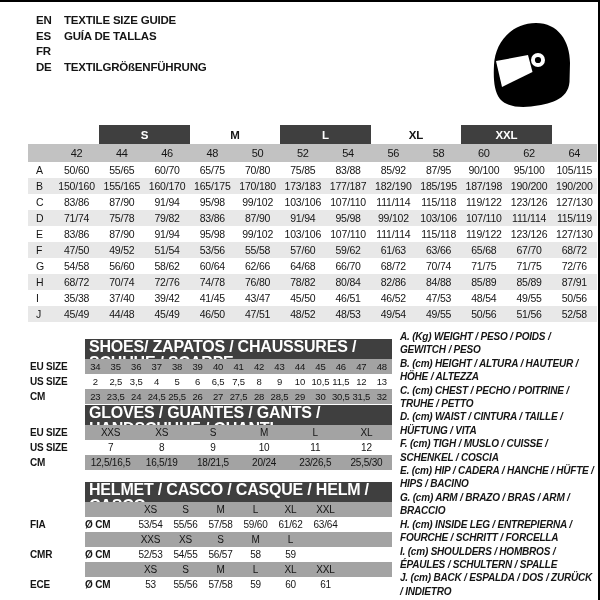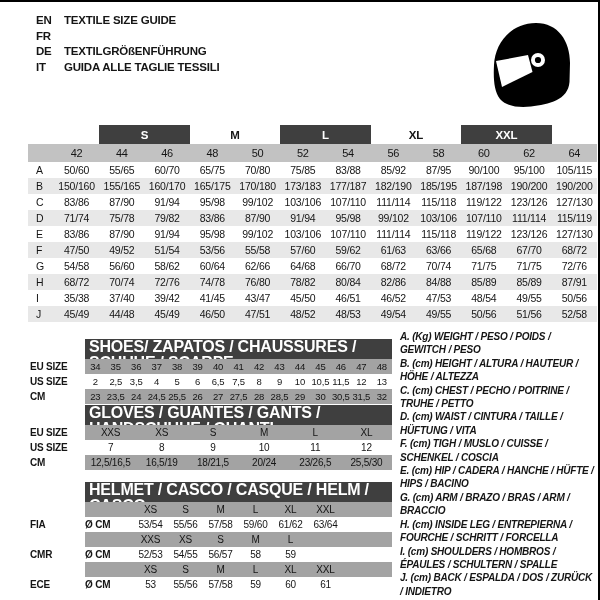--- a/index.html
+++ b/index.html
@@ -49,29 +49,29 @@
 <body>
 
 <div class="page">
 
   <div class="lang-block">
       <div class="lang-row">
         <span class="lang-code">EN</span>
         <span class="lang-text">TEXTILE SIZE GUIDE</span>
       </div>
       <div class="lang-row">
+        <span class="lang-code">ES</span>
+        <span class="lang-text">GUÍA DE TALLAS</span>
+      </div>
+      <div class="lang-row">
         <span class="lang-code">FR</span>
       </div>
       <div class="lang-row">
         <span class="lang-code">DE</span>
         <span class="lang-text">TEXTILGRÖßENFÜHRUNG</span>
-      </div>
-      <div class="lang-row">
-        <span class="lang-code">IT</span>
-        <span class="lang-text">GUIDA ALLE TAGLIE TESSILI</span>
       </div>
     </div>
 
   <div class="helmet-wrap">
     <svg viewBox="0 0 100 90" width="100" height="92" aria-hidden="true">
       <path d="M54 4 C29 4 13 24 12 46 C11.3 60 12 72 18 80 C24 87 36 89 49 87.5 C67 85.5 86 81 87.5 63 L88 44 C88 22 76 4 54 4 Z" fill="#000"></path>
       <path d="M14 42 L46 36 L50.5 53 L20 68 Z" fill="#fff"></path>
       <circle cx="56" cy="41" r="7" fill="#fff"></circle>
       <circle cx="56" cy="41" r="3.1" fill="#000"></circle>
     </svg>

